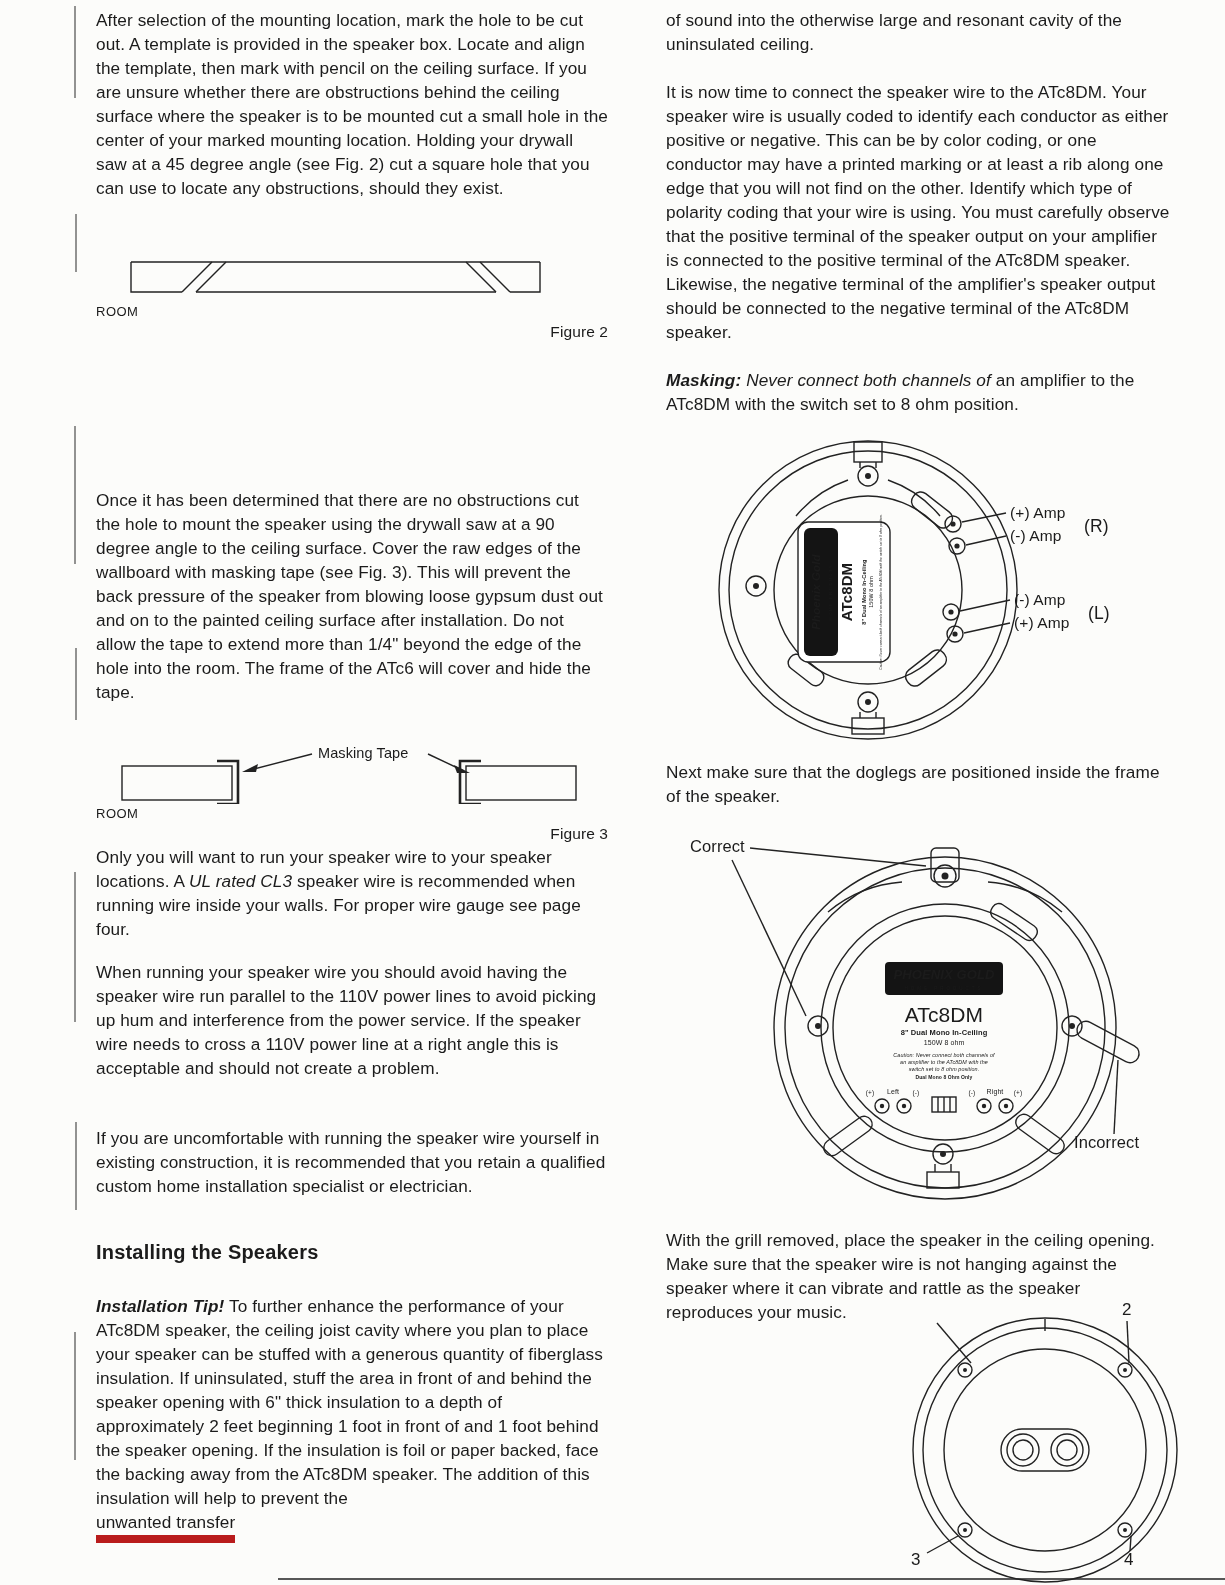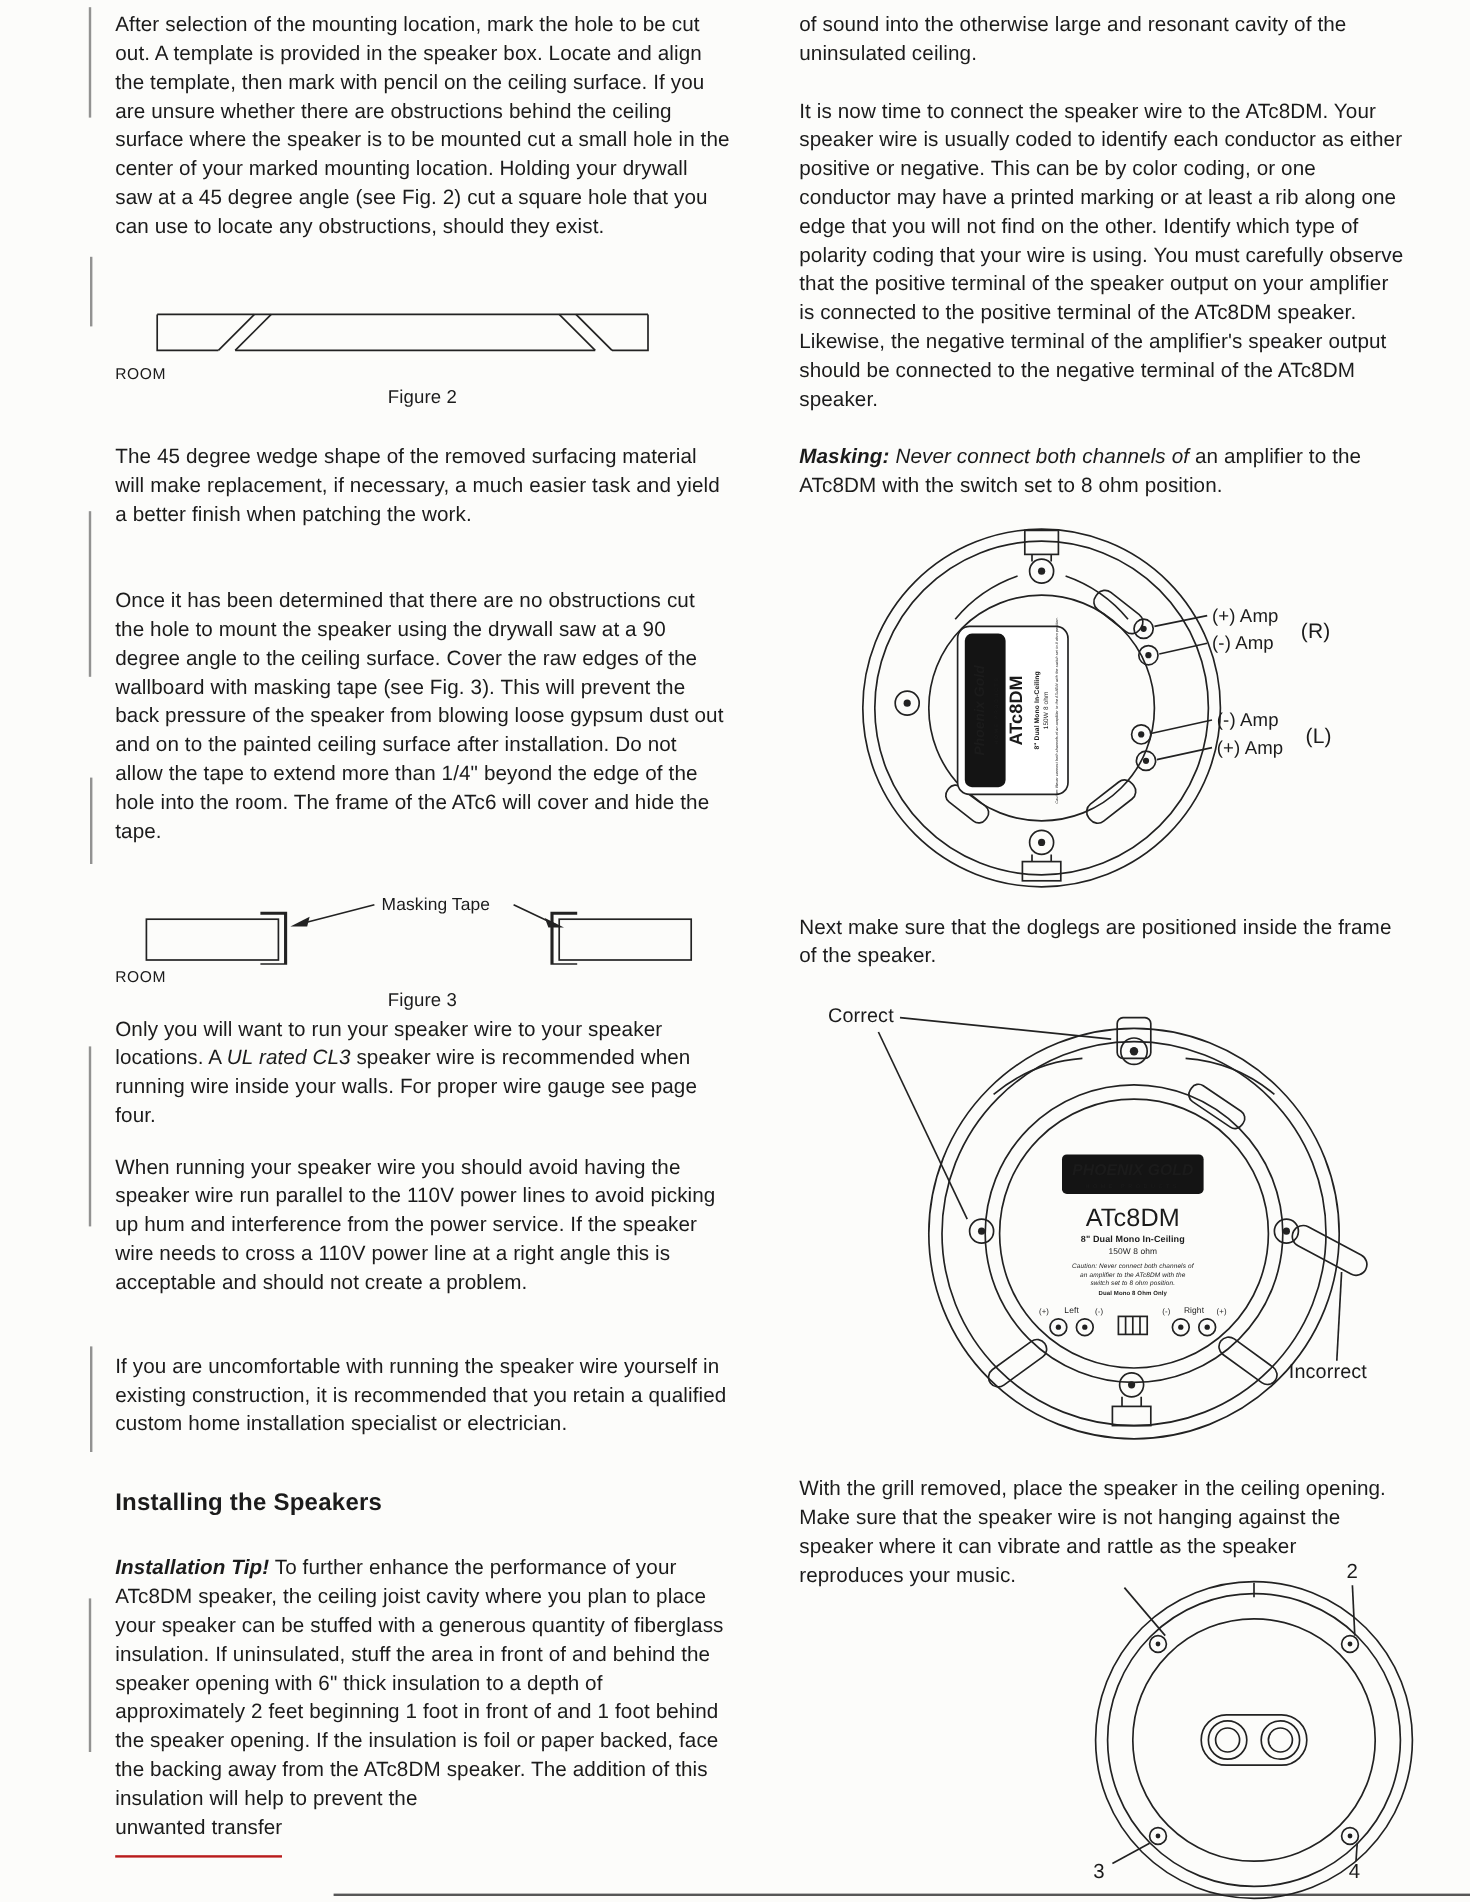--- a/index.html
+++ b/index.html
@@ -6,22 +6,22 @@
   html,body{margin:0;padding:0;background:#e9e9e6}
   .page{position:relative;width:1225px;height:1585px;background:#fcfcfa;
         font-family:"Liberation Sans",sans-serif;color:#1b1b1b;overflow:hidden}
   .block{position:absolute;font-size:17.2px;line-height:24px;margin:0;letter-spacing:.1px}
   .col-l{left:96px;width:512px}
   .col-r{left:666px;width:506px}
   .heading{font-size:20px;font-weight:700;letter-spacing:.2px}
   .i{font-style:italic}
   .bi{font-weight:700;font-style:italic}
   .figtext{font-size:13px;letter-spacing:.5px;line-height:16px}
-  .figcap{text-align:center;font-size:15.5px;margin-top:3px;line-height:18px}
-  .last-line{display:block;width:fit-content;border-bottom:2px solid #b91c1c;padding-bottom:12px}
+  .figcap{text-align:right;font-size:15.5px;margin-top:3px;line-height:18px}
+  .last-line{display:block;width:fit-content;border-bottom:8px solid #b91c1c;padding-bottom:1px}
   svg{display:block}
   svg text{font-family:"Liberation Sans",sans-serif;fill:#1b1b1b}
   .ln{stroke:#222;stroke-width:1.4;fill:none}
   .thick{stroke:#222;stroke-width:2.6;fill:none}
   .dot{fill:#222;stroke:none}
   .artifact{position:absolute;background:#3a3a3a;opacity:.55}
 </style>
 </head>
 <body>
 
@@ -48,21 +48,20 @@
         <path d="M68,34 H368"></path>
         <path d="M338,4 L368,34"></path>
         <path d="M352,4 L382,34"></path>
         <path d="M382,34 H412 V4"></path>
       </g>
     </svg>
     <div class="figtext" style="margin-top:6px">ROOM</div>
     <div class="figcap">Figure 2</div>
   </div>
 
-  <p class="block col-l" style="top:368px">The 45 degree wedge shape of the removed surfacing material will make replacement, if necessary, a much easier task and yield a better finish when patching the work.</p>
 
   <p class="block col-l" style="top:488px">Once it has been determined that there are no obstructions cut the hole to mount the speaker using the drywall saw at a 90 degree angle to the ceiling surface. Cover the raw edges of the wallboard with masking tape (see Fig. 3). This will prevent the back pressure of the speaker from blowing loose gypsum dust out and on to the painted ceiling surface after installation. Do not allow the tape to extend more than 1/4" beyond the edge of the hole into the room. The frame of the ATc6 will cover and hide the tape.</p>
 
   <div class="block col-l" style="top:744px">
     <svg width="470" height="60" viewBox="0 0 470 60" style="margin-left:18px">
       <text x="204" y="14" font-size="14.5">Masking Tape</text>
       <g class="ln">
         <path d="M198,10 L136,26"></path>
         <path d="M314,10 L350,27"></path>
         <rect x="8" y="22" width="110" height="34"></rect>

